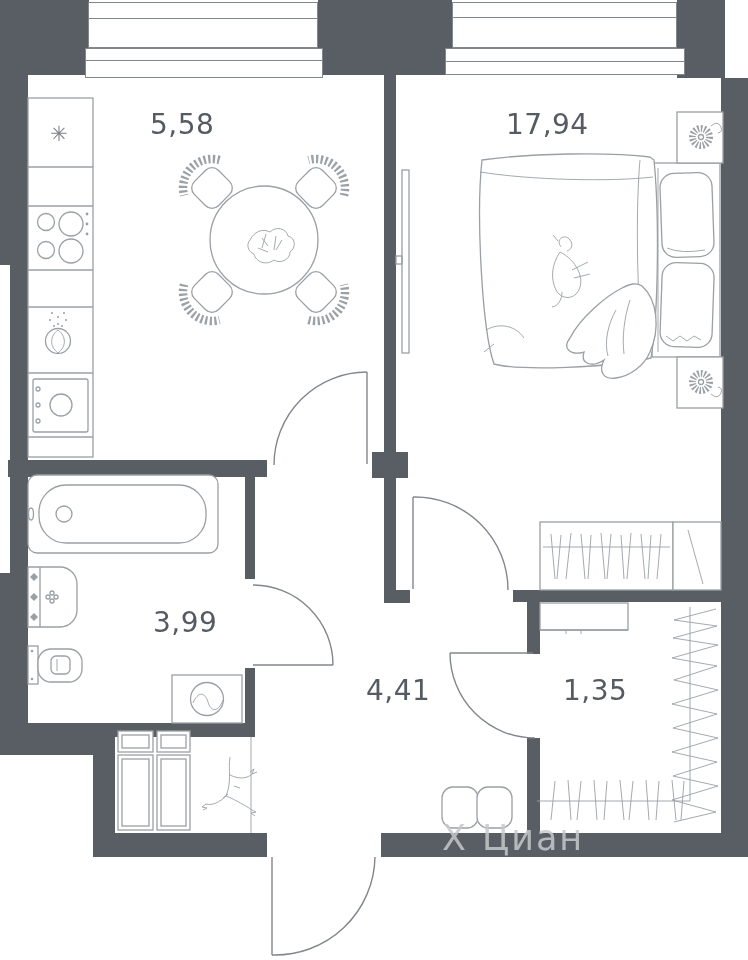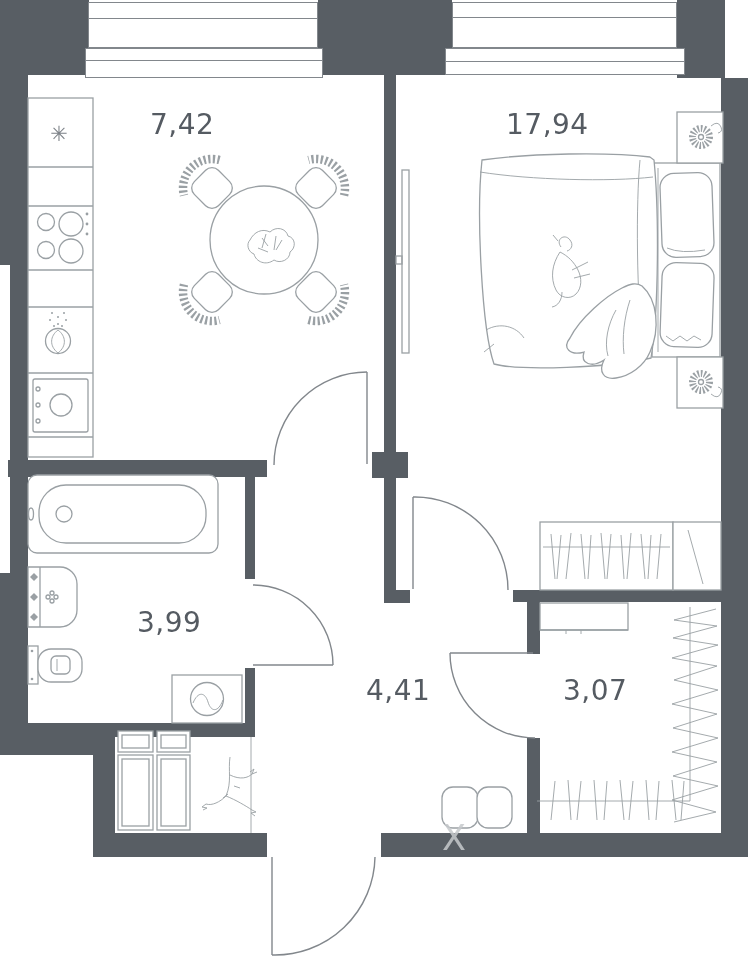--- a/index.html
+++ b/index.html
@@ -263,23 +263,24 @@
     <g>
       <line class="d" x1="450" y1="653" x2="533" y2="653"></line>
       <path class="d" d="M450,653 A85,85 0 0 0 535,738"></path>
     </g>
     <g>
       <line class="d" x1="272" y1="857" x2="272" y2="955"></line>
       <path class="d" d="M272,955 A100,100 0 0 0 375,857"></path>
     </g>
   </svg>
 
-  <div class="roomlabel" style="left:150px;top:108px">7,42</div>
+  <div class="roomlabel" style="left:150px;top:108px">5,58</div>
   <div class="roomlabel" style="left:506px;top:108px">17,94</div>
-  <div class="roomlabel" style="left:137px;top:606px">3,99</div>
+  <div class="roomlabel" style="left:153px;top:606px">3,99</div>
   <div class="roomlabel" style="left:366px;top:674px">4,41</div>
-  <div class="roomlabel" style="left:563px;top:674px">3,07</div>
+  <div class="roomlabel" style="left:563px;top:674px">1,35</div>
 
   <div class="watermark" style="left:442px;top:818px">
     <span>Х</span>
+    <span>Циан</span>
   </div>
 
 </div>
 
 </body></html>

